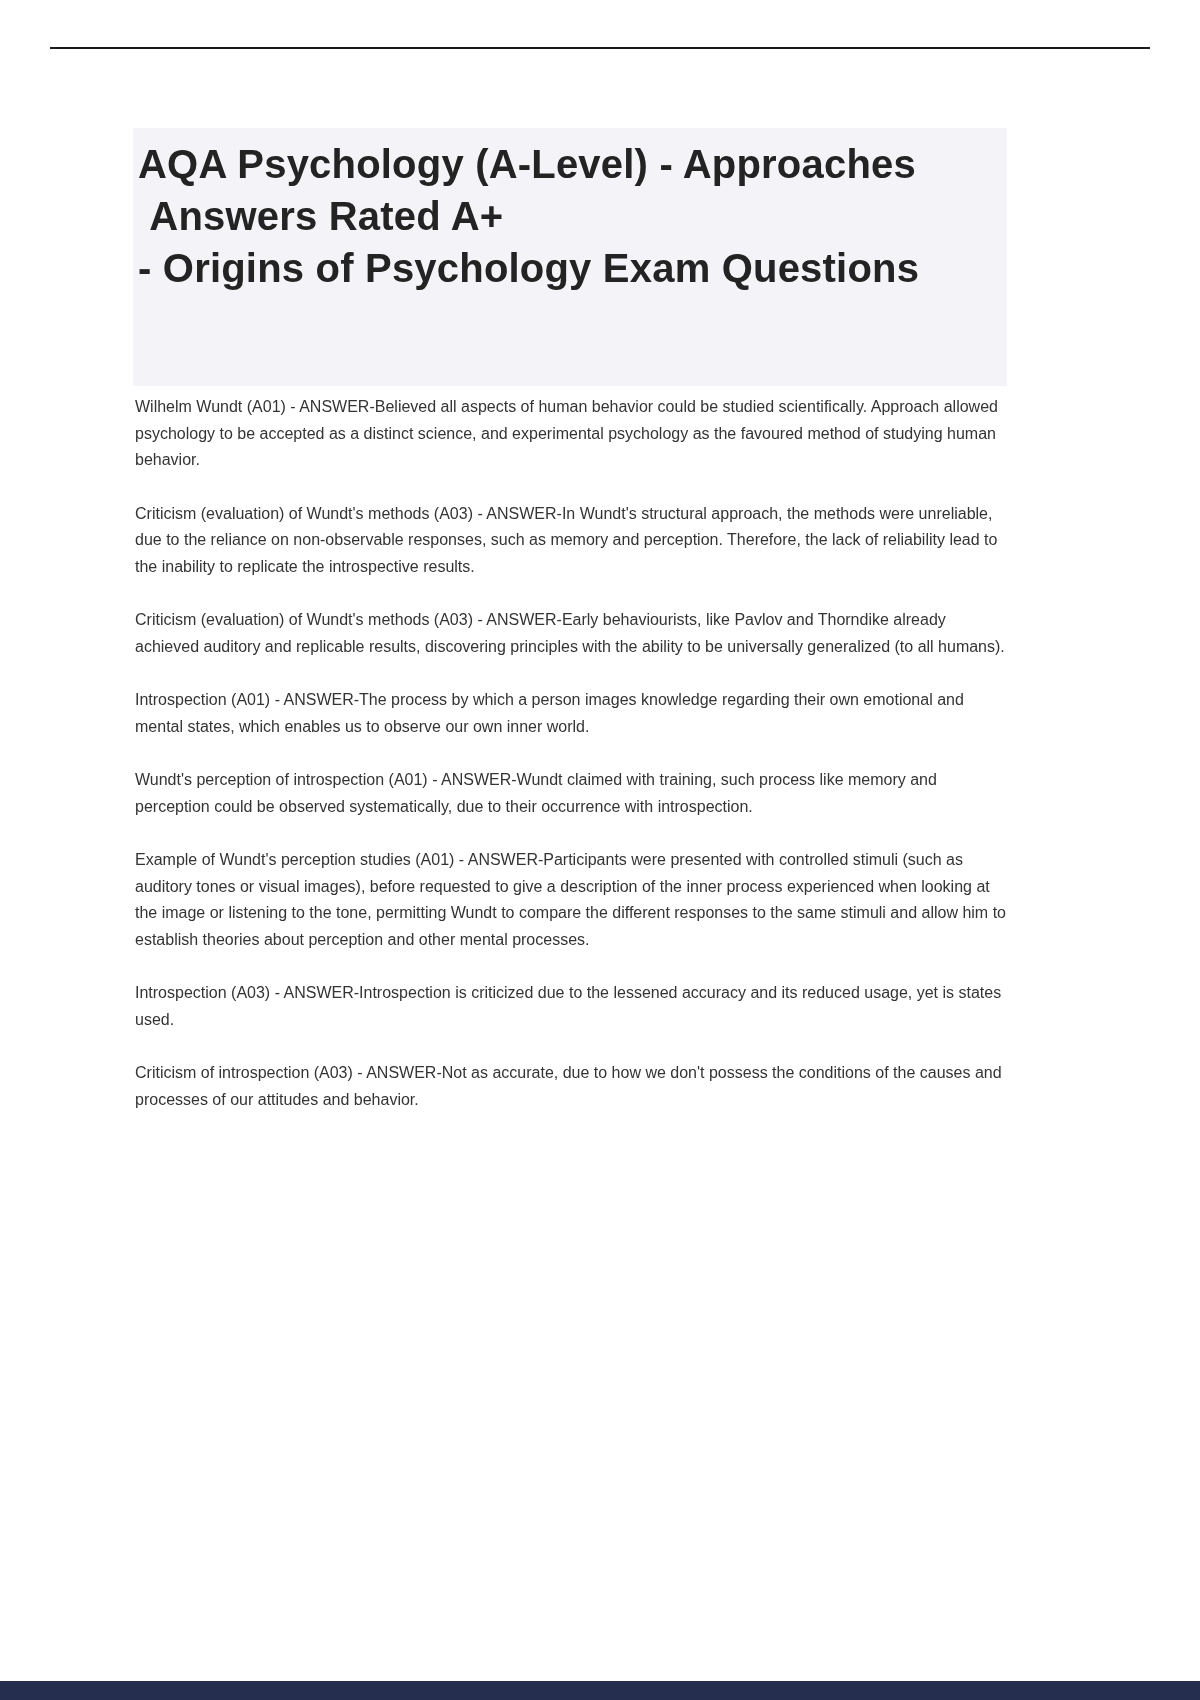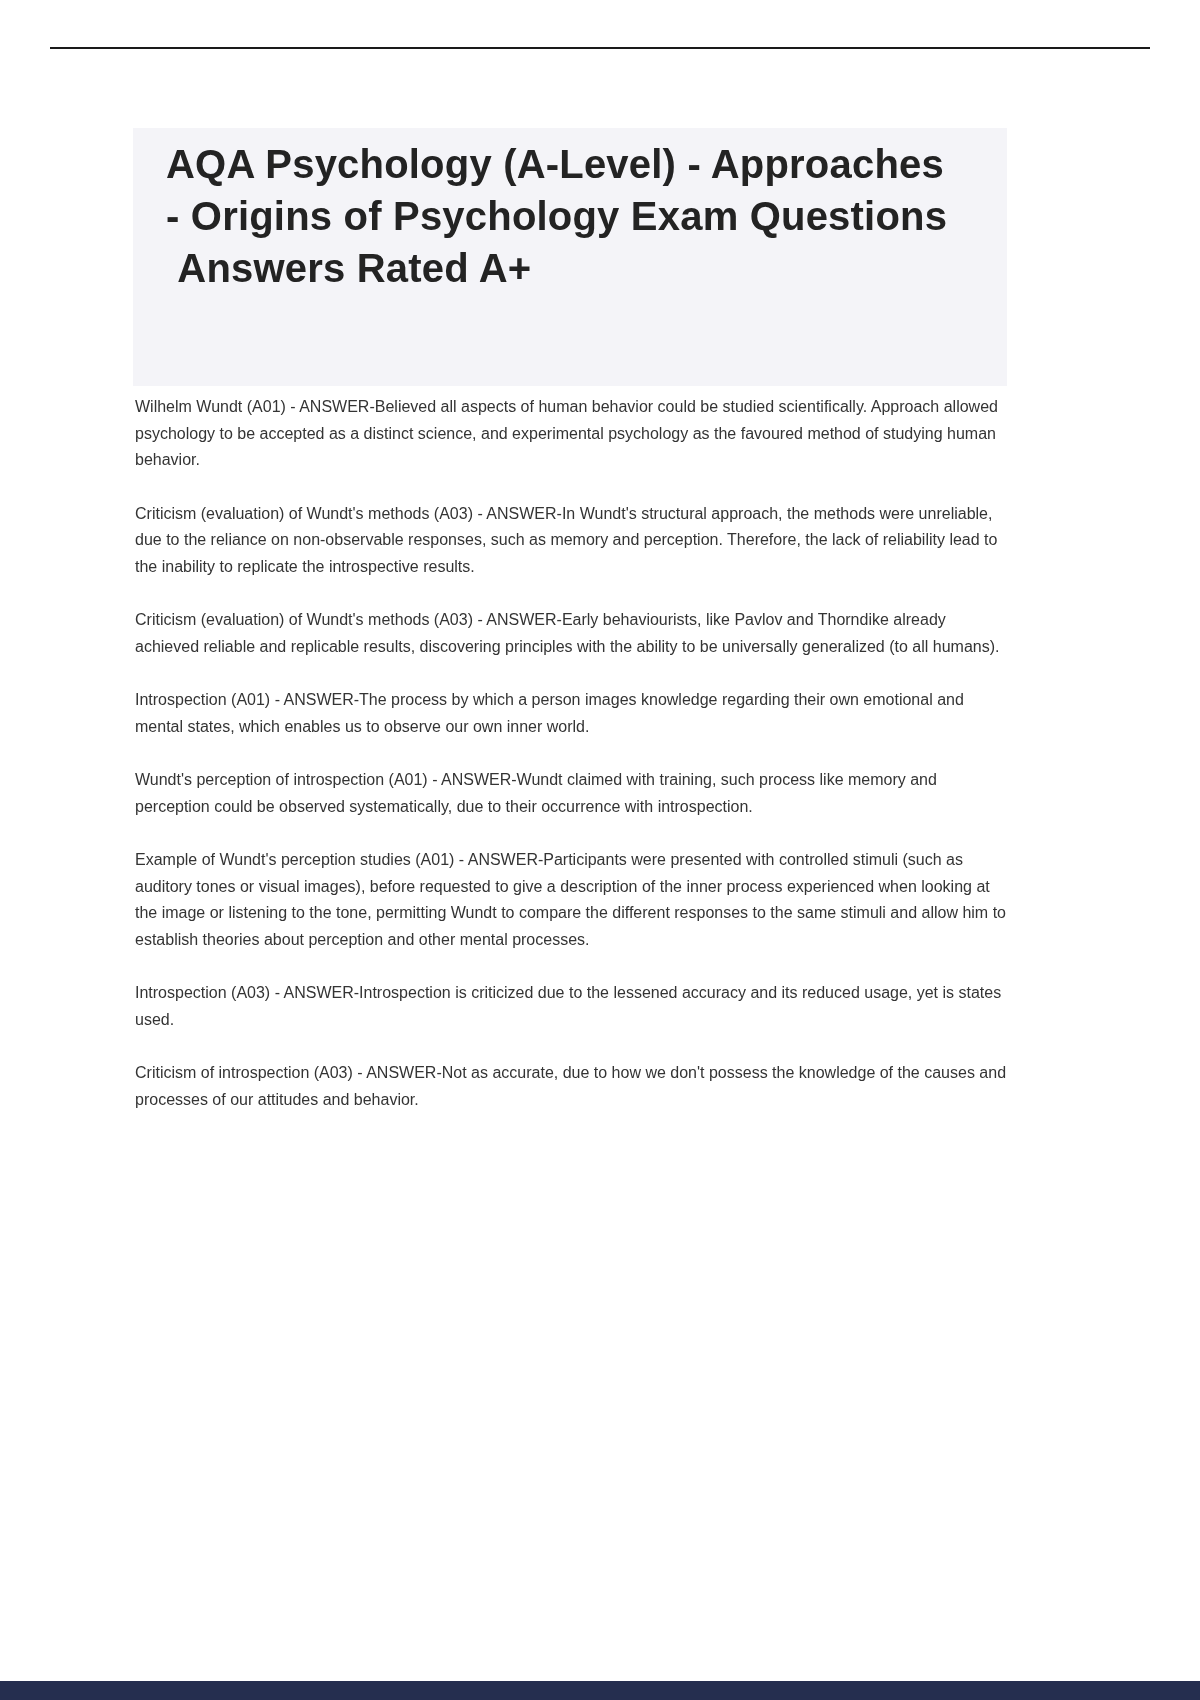--- a/index.html
+++ b/index.html
@@ -32,21 +32,20 @@
     background: #f4f4f8;
     padding: 10px 6px 92px 5px;
   }
   .title-line {
     font-size: 40px;
     font-weight: bold;
     line-height: 52px;
     color: #232323;
     letter-spacing: 0.2px;
     white-space: pre-wrap;
-    margin-left: 28px;
   }
   .body-text {
     position: absolute;
     top: 394px;
     left: 135px;
     width: 874px;
   }
   .para {
     margin: 0 0 27px 0;
     font-size: 16px;
@@ -64,30 +63,30 @@
 </style>
 </head>
 <body>
 
 <div class="page">
 
   <div class="top-divider"></div>
 
   <div class="title-block">
     <div class="title-line">AQA Psychology (A-Level) - Approaches</div>
+    <div class="title-line"> Answers Rated A+</div>
     <div class="title-line">- Origins of Psychology Exam Questions</div>
-    <div class="title-line"> Answers Rated A+</div>
   </div>
 
   <div class="body-text">
     <p class="para">Wilhelm Wundt (A01) - ANSWER-Believed all aspects of human behavior could be studied scientifically. Approach allowed psychology to be accepted as a distinct science, and experimental psychology as the favoured method of studying human behavior.</p>
     <p class="para">Criticism (evaluation) of Wundt's methods (A03) - ANSWER-In Wundt's structural approach, the methods were unreliable, due to the reliance on non-observable responses, such as memory and perception. Therefore, the lack of reliability lead to the inability to replicate the introspective results.</p>
-    <p class="para">Criticism (evaluation) of Wundt's methods (A03) - ANSWER-Early behaviourists, like Pavlov and Thorndike already achieved reliable and replicable results, discovering principles with the ability to be universally generalized (to all humans).</p>
+    <p class="para">Criticism (evaluation) of Wundt's methods (A03) - ANSWER-Early behaviourists, like Pavlov and Thorndike already achieved auditory and replicable results, discovering principles with the ability to be universally generalized (to all humans).</p>
     <p class="para">Introspection (A01) - ANSWER-The process by which a person images knowledge regarding their own emotional and mental states, which enables us to observe our own inner world.</p>
     <p class="para">Wundt's perception of introspection (A01) - ANSWER-Wundt claimed with training, such process like memory and perception could be observed systematically, due to their occurrence with introspection.</p>
     <p class="para">Example of Wundt's perception studies (A01) - ANSWER-Participants were presented with controlled stimuli (such as auditory tones or visual images), before requested to give a description of the inner process experienced when looking at the image or listening to the tone, permitting Wundt to compare the different responses to the same stimuli and allow him to establish theories about perception and other mental processes.</p>
     <p class="para">Introspection (A03) - ANSWER-Introspection is criticized due to the lessened accuracy and its reduced usage, yet is states used.</p>
-    <p class="para">Criticism of introspection (A03) - ANSWER-Not as accurate, due to how we don't possess the knowledge of the causes and processes of our attitudes and behavior.</p>
+    <p class="para">Criticism of introspection (A03) - ANSWER-Not as accurate, due to how we don't possess the conditions of the causes and processes of our attitudes and behavior.</p>
   </div>
 
   <div class="footer-bar"></div>
 
 </div>
 
 </body></html>

